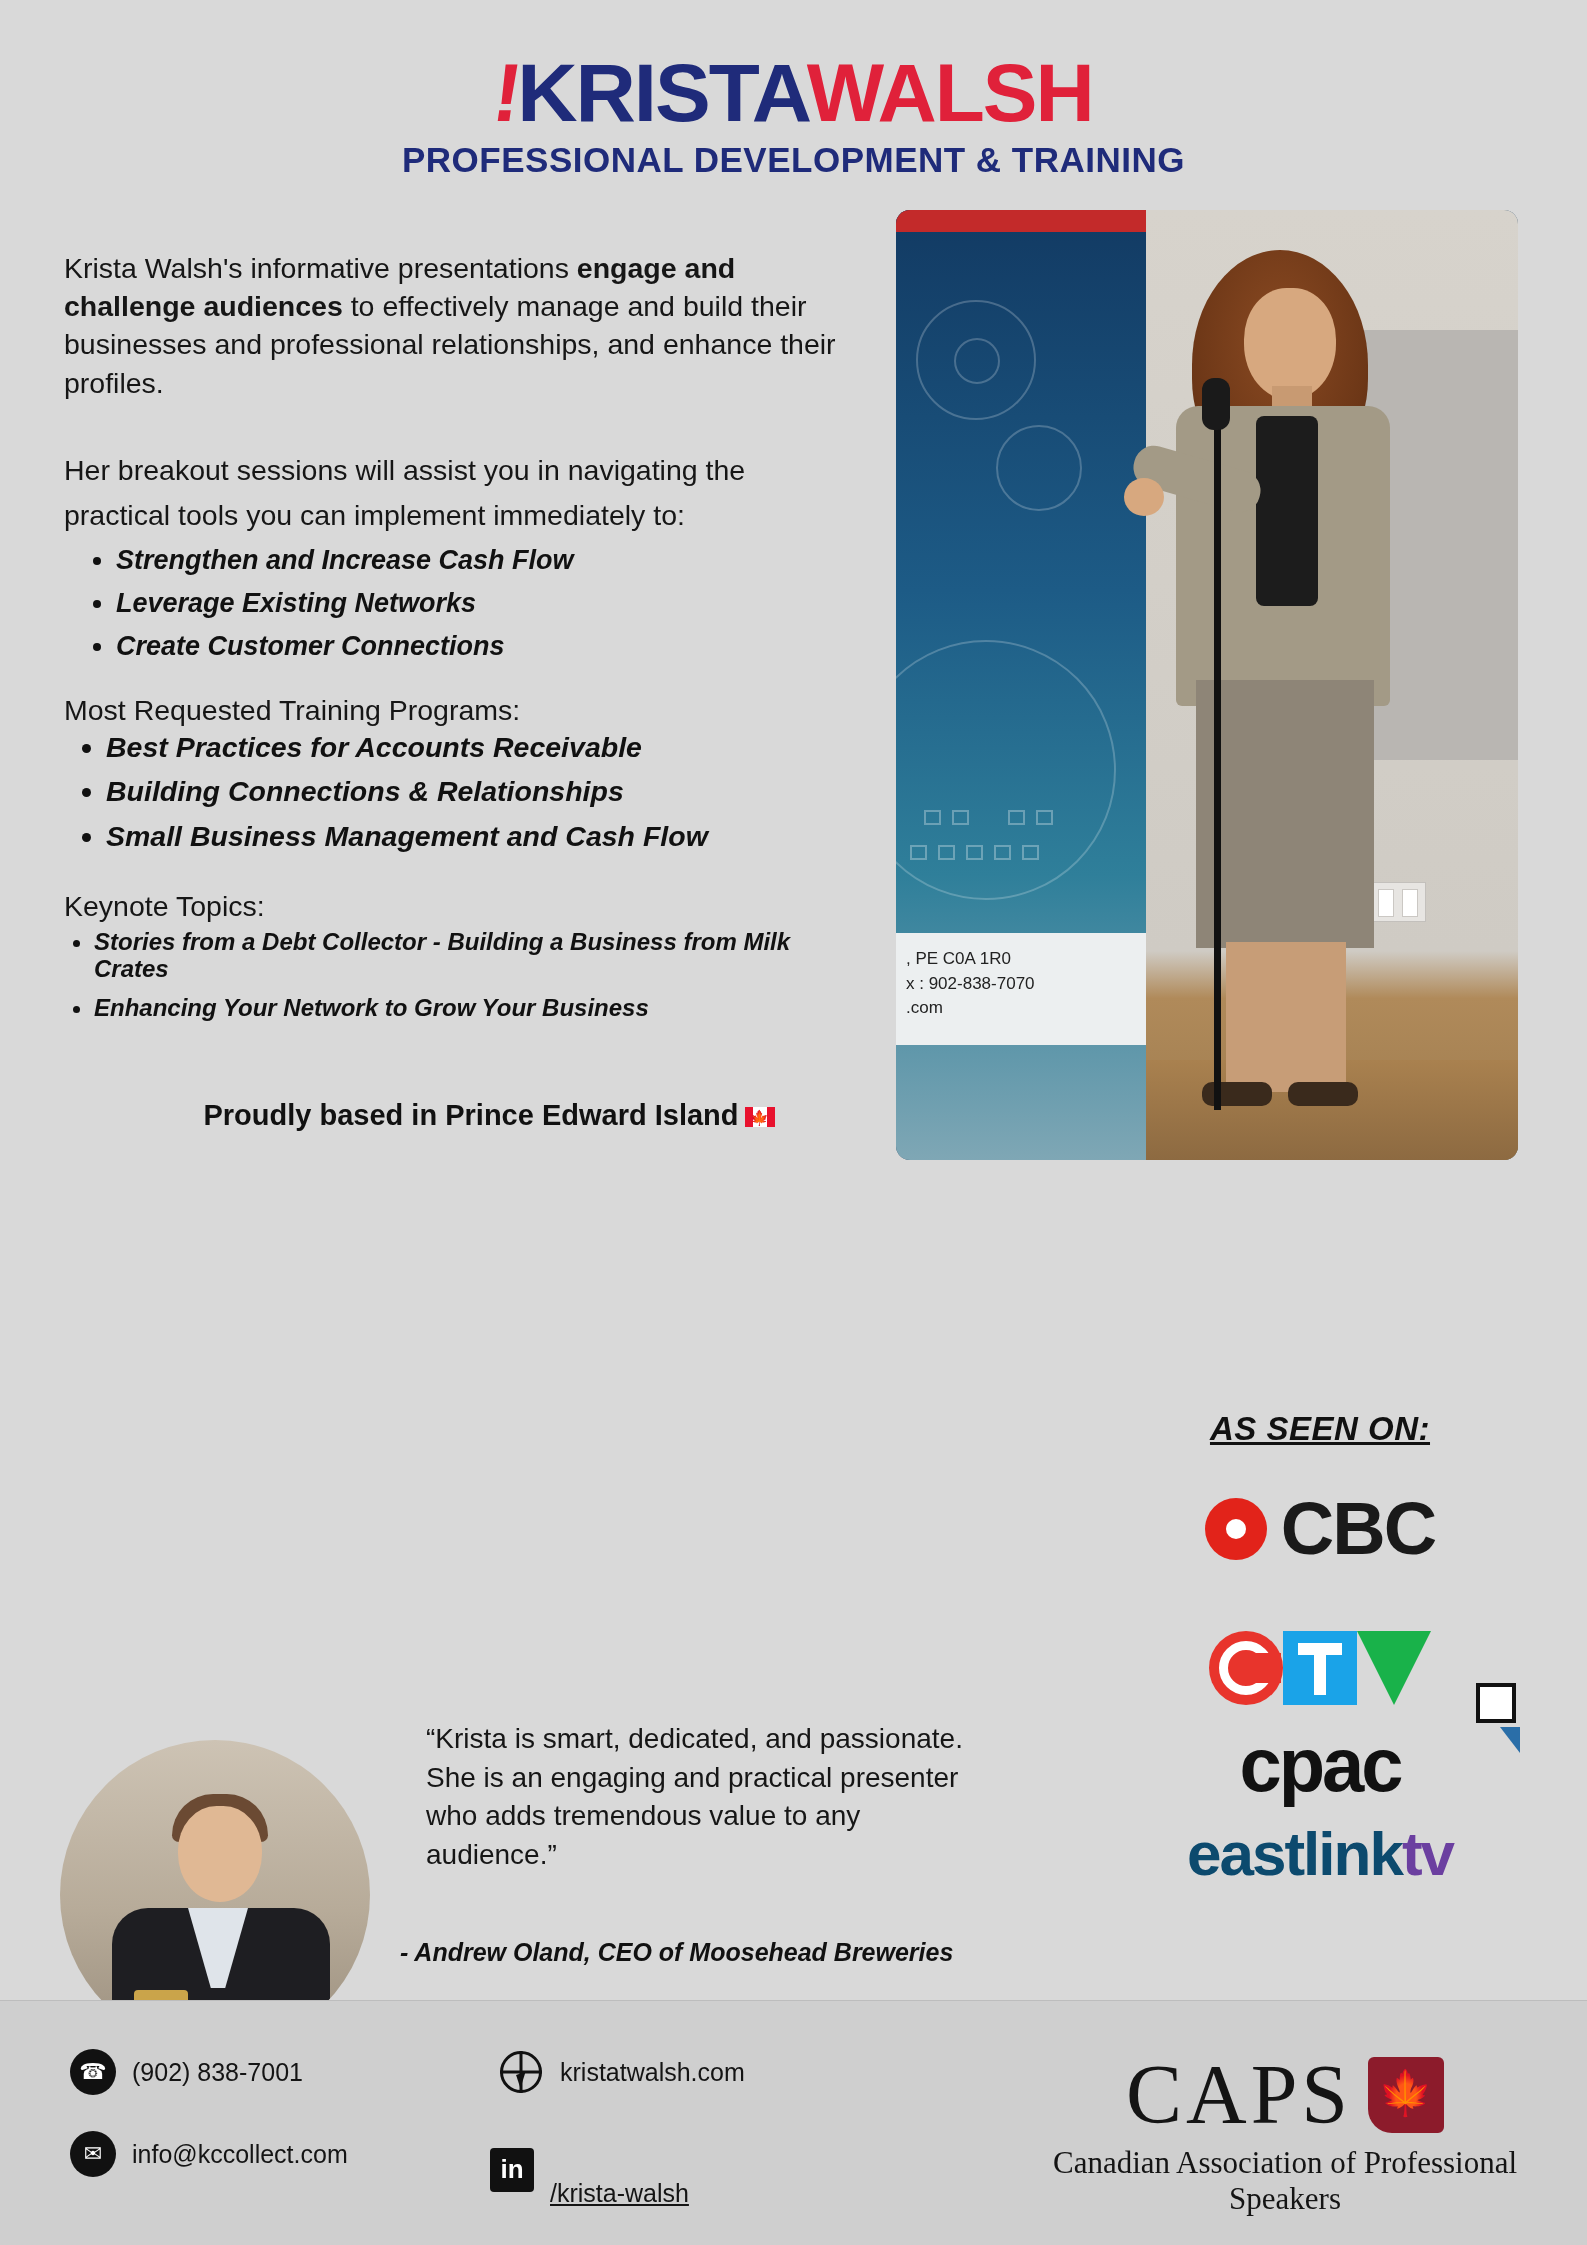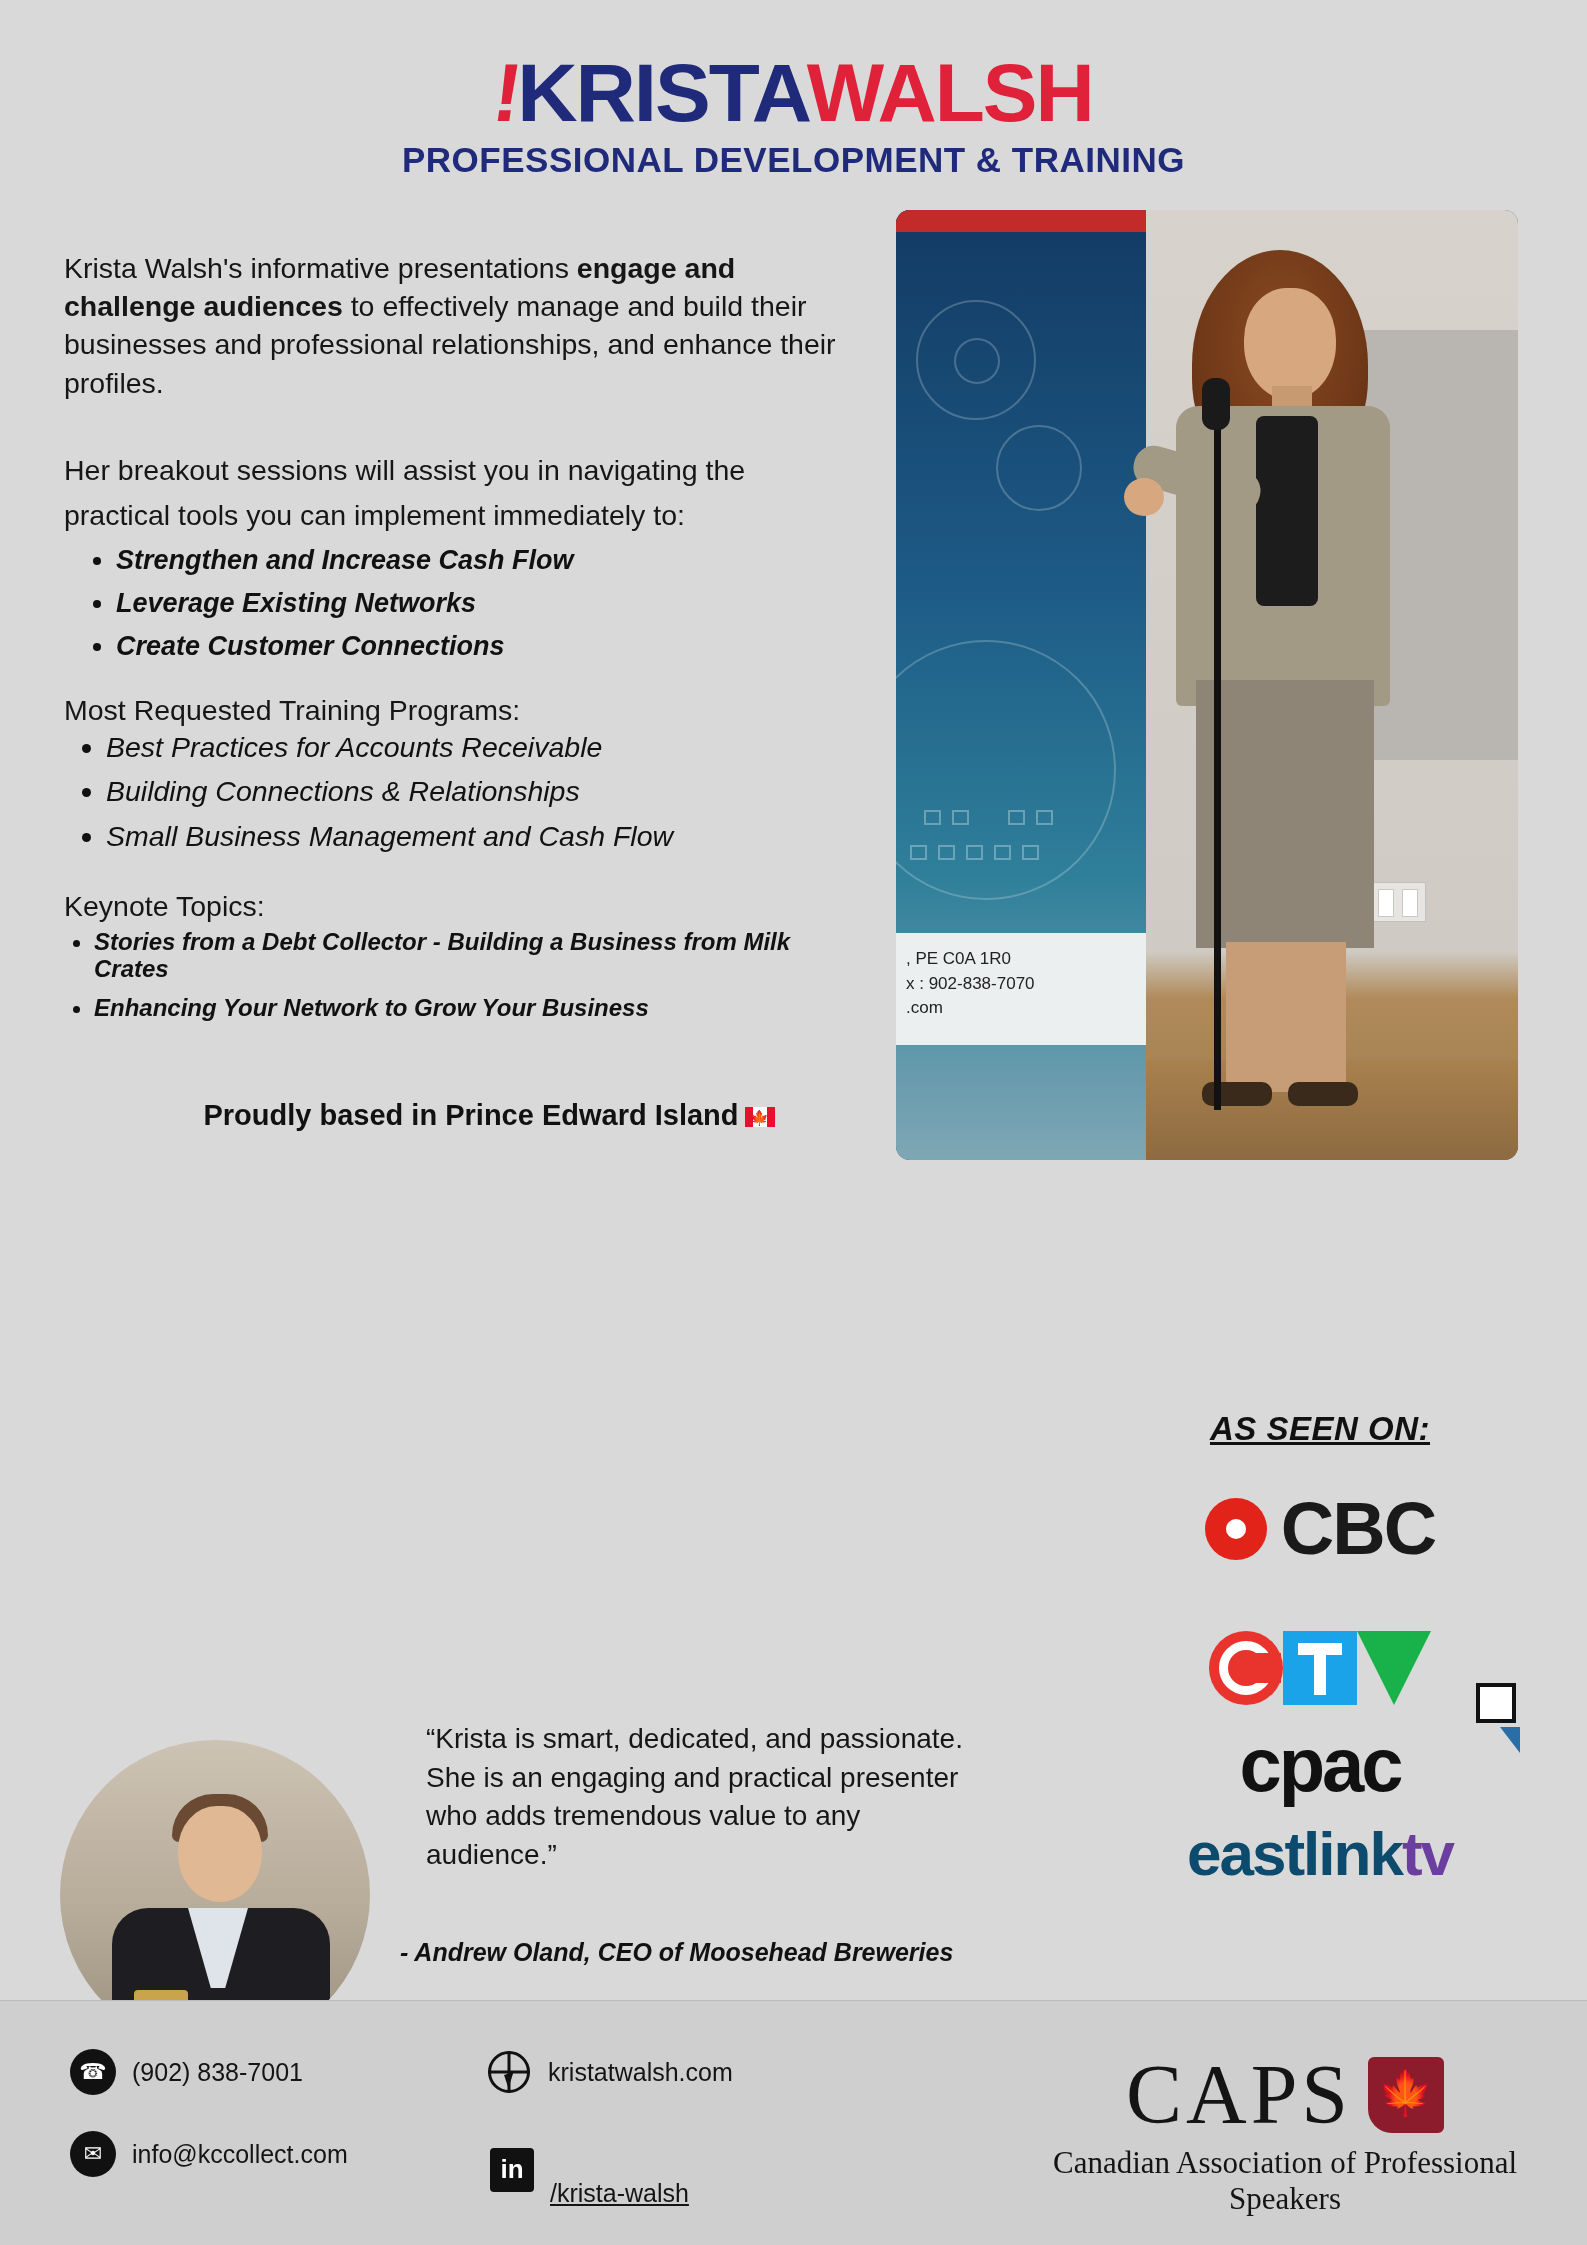--- a/index.html
+++ b/index.html
@@ -105,21 +105,21 @@
     margin-bottom: 4px;
     padding-left: 0px;
   }
 
   ul.bullets2 {
     margin: 6px 0 0 0;
     padding-left: 42px;
   }
   ul.bullets2 li {
     font-size: 28.5px;
-    font-weight: normal;
+    font-weight: bold;
     font-style: italic;
     line-height: 1.0;
     margin-bottom: 16px;
     color: #111;
   }
 
   .keynote-head {
     font-size: 28.5px;
     color: #161616;
     margin-top: 40px;
@@ -649,21 +649,21 @@
   <div class="contact-item" style="left:70px; top:48px;">
     <div class="ci-icon">☎</div>
     <span>(902) 838-7001</span>
   </div>
 
   <div class="contact-item" style="left:70px; top:130px;">
     <div class="ci-icon">✉</div>
     <span>info@kccollect.com</span>
   </div>
 
-  <div class="contact-item" style="left:486px; top:48px;justify-content:space-between;">
+  <div class="contact-item" style="left:498px; top:48px;justify-content:space-between;">
     <div class="ci-globe">
         <div class="g"></div>
         <div class="cursor"></div>
       </div>
     <span>kristatwalsh.com</span>
   </div>
 
   <div class="contact-item" style="left:490px; top:130px;">
     <div class="ci-square">in</div>
     <span class="underline-link">/krista-walsh</span>

